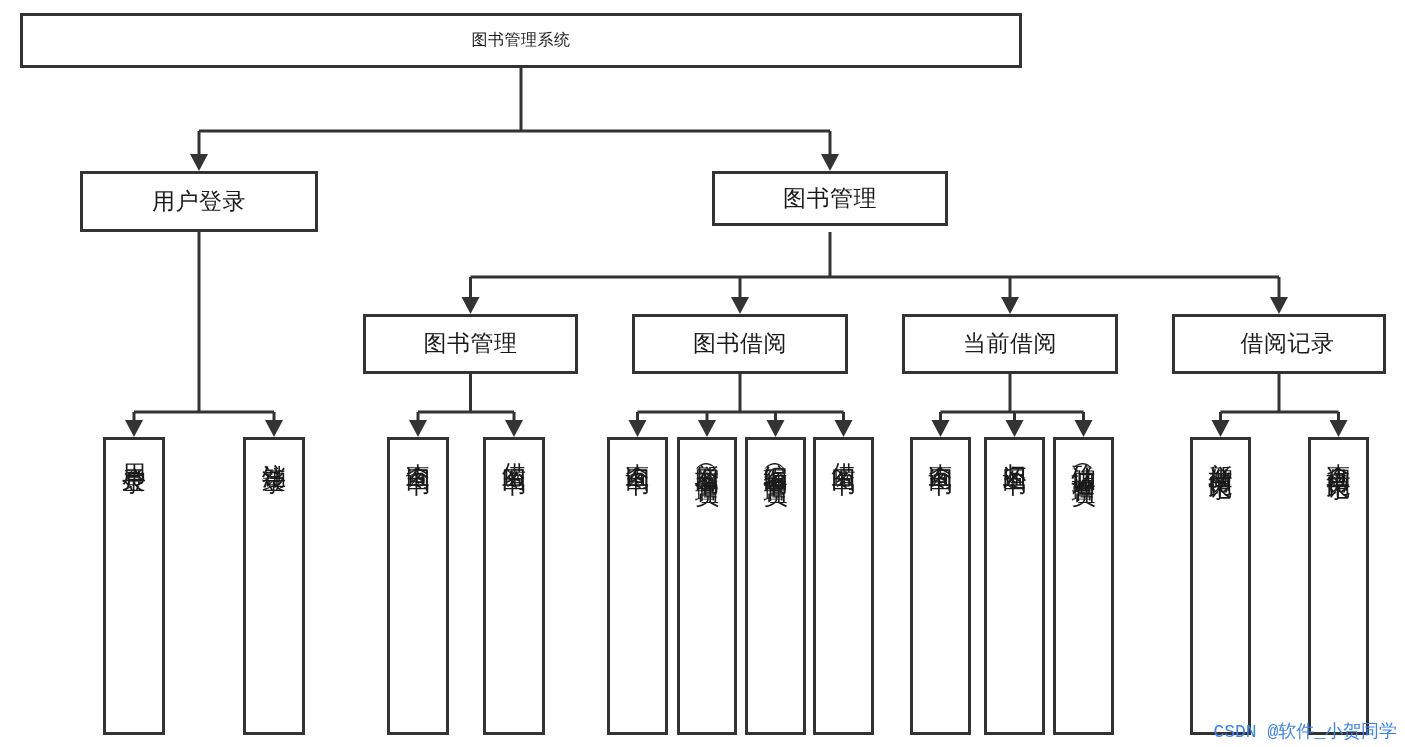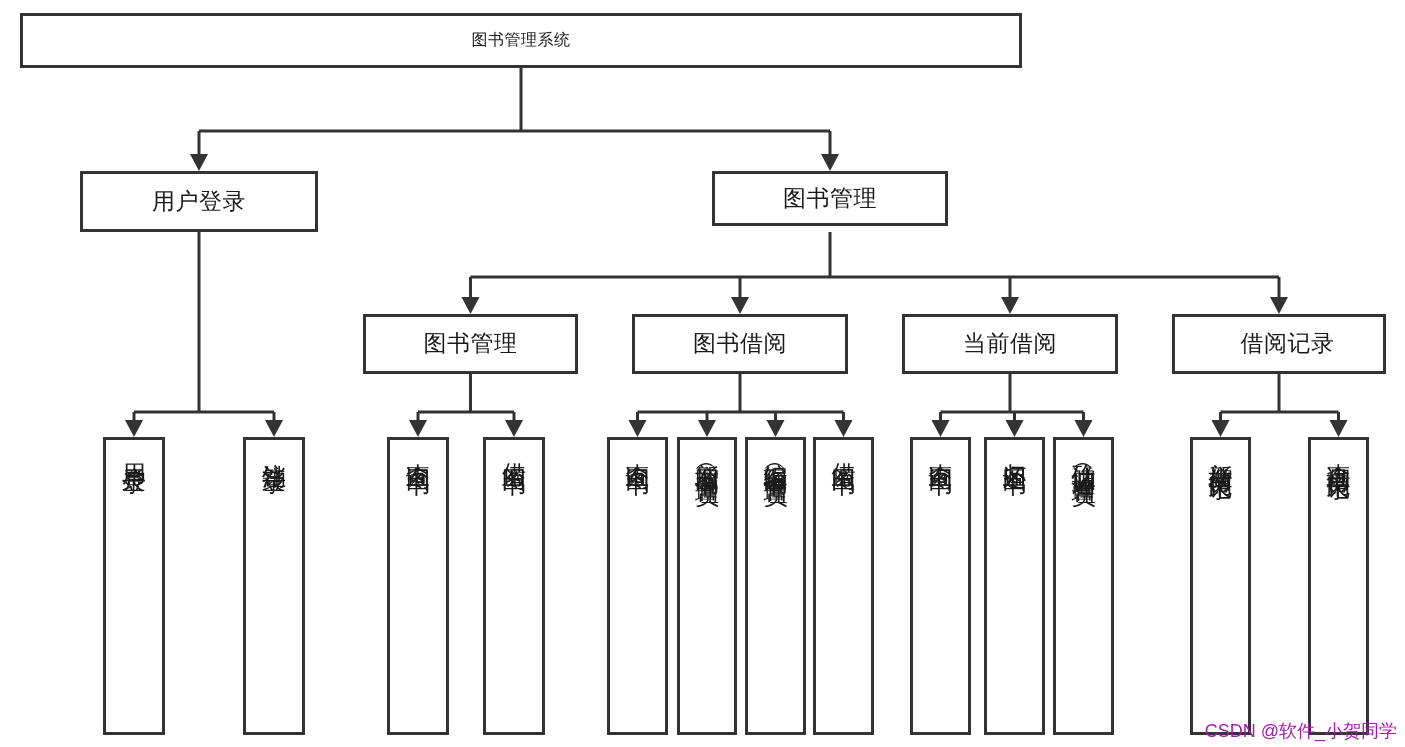--- a/index.html
+++ b/index.html
@@ -60,24 +60,24 @@
     font-size: 24px;
     letter-spacing: 3px;
     line-height: 1;
     margin: 0 auto;
   }
   .watermark {
     position: absolute;
     right: 8px;
     bottom: 4px;
     font-size: 18px;
-    color: #a21caf;
+    color: #3b82f6;
     z-index: 5;
     white-space: nowrap;
-    font-family: Liberation Sans, sans-serif;
+    font-family: Liberation Mono, monospace;
   }
 </style>
 </head>
 <body>
 
 <div id="canvas">
   <svg id="edges" viewBox="0 0 1405 747">
       <line x1="521" y1="68" x2="521" y2="131" stroke="#333333" stroke-width="3"></line>
       <line x1="199" y1="131" x2="830" y2="131" stroke="#333333" stroke-width="3"></line>
       <line x1="199" y1="131" x2="199" y2="157" stroke="#333333" stroke-width="3"></line>

